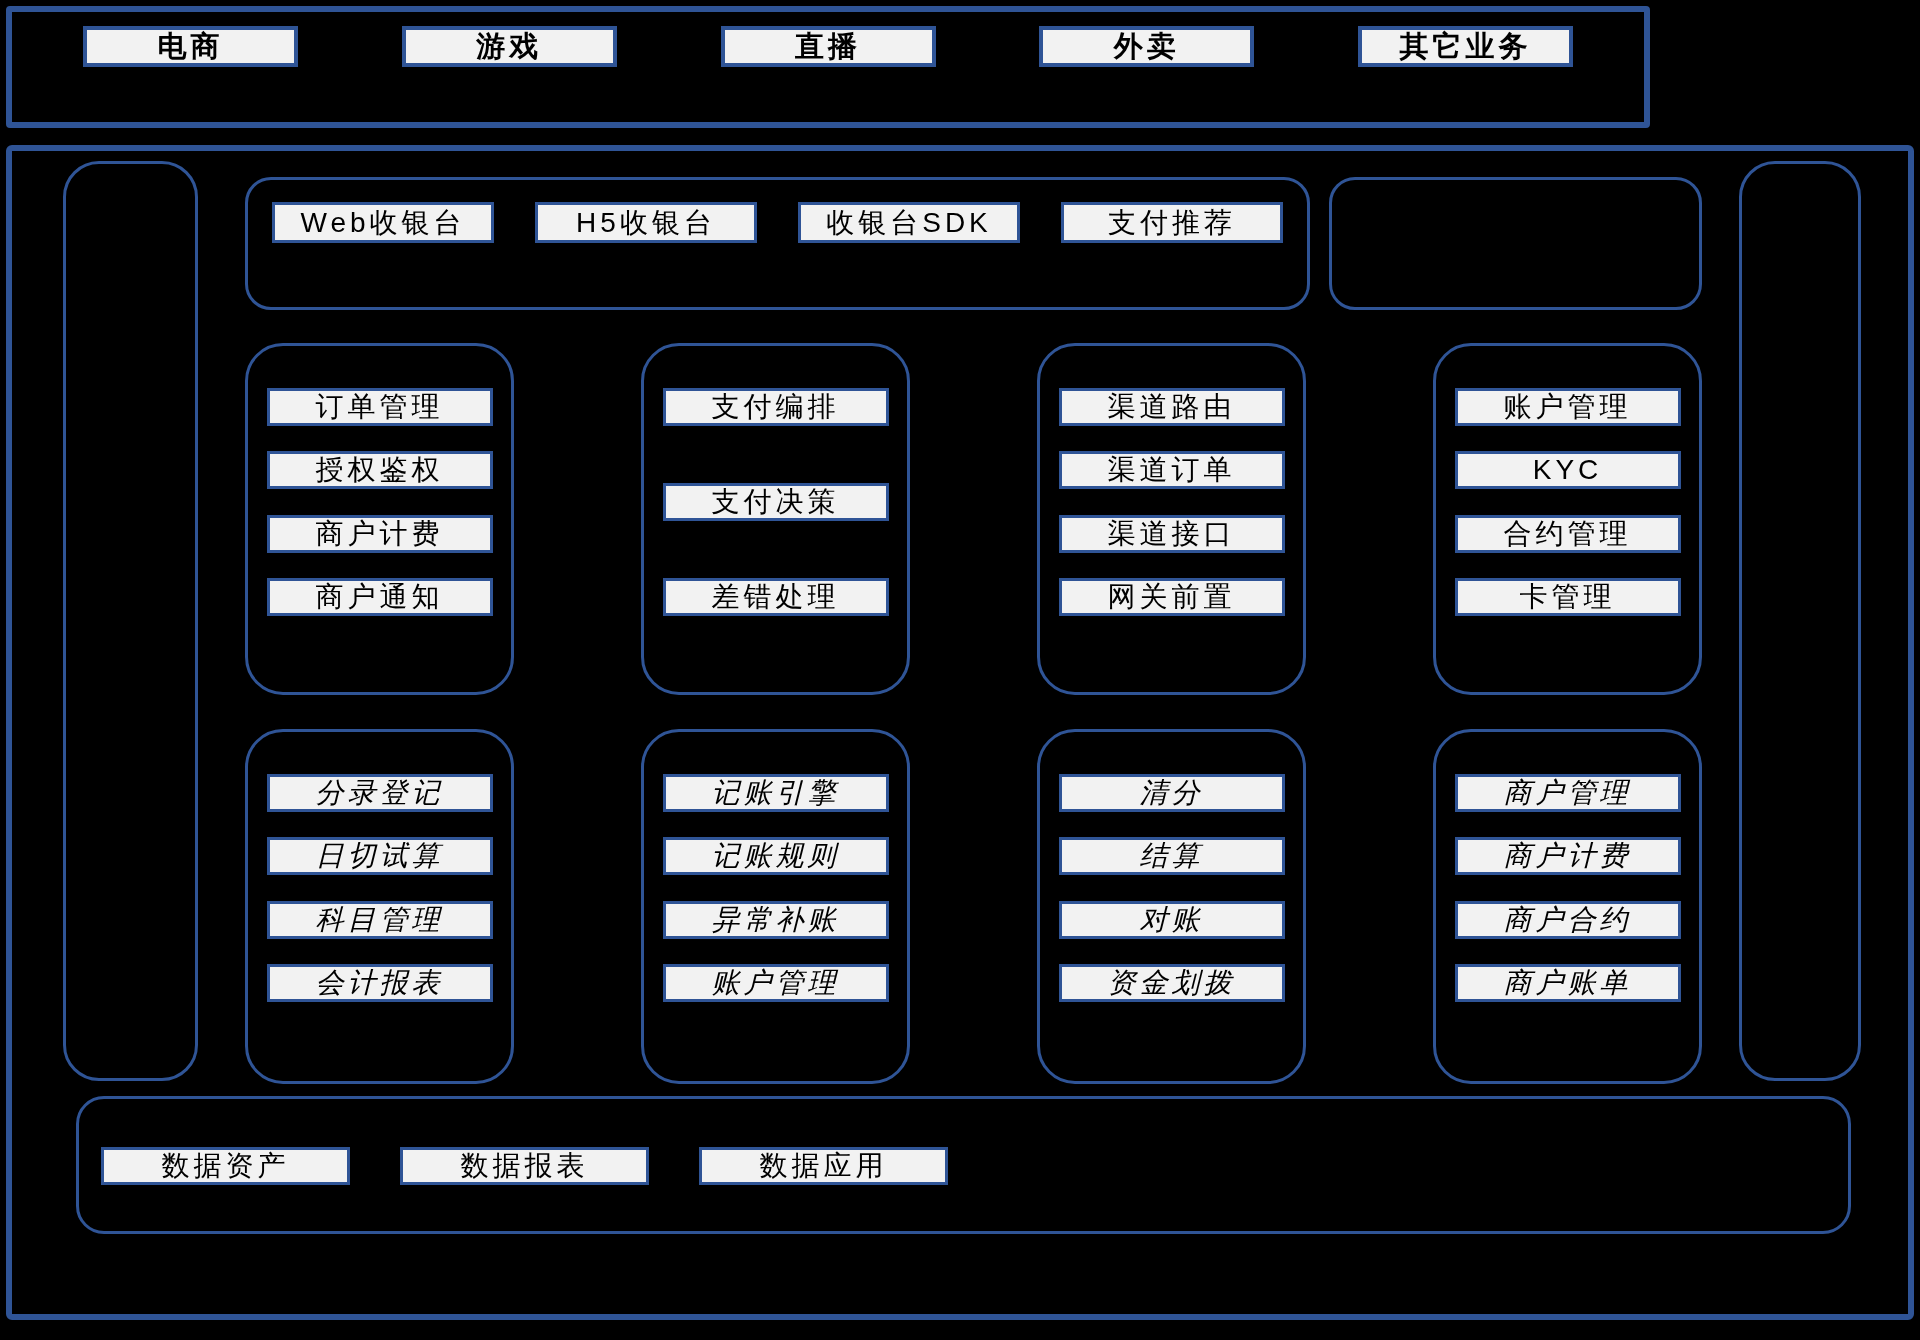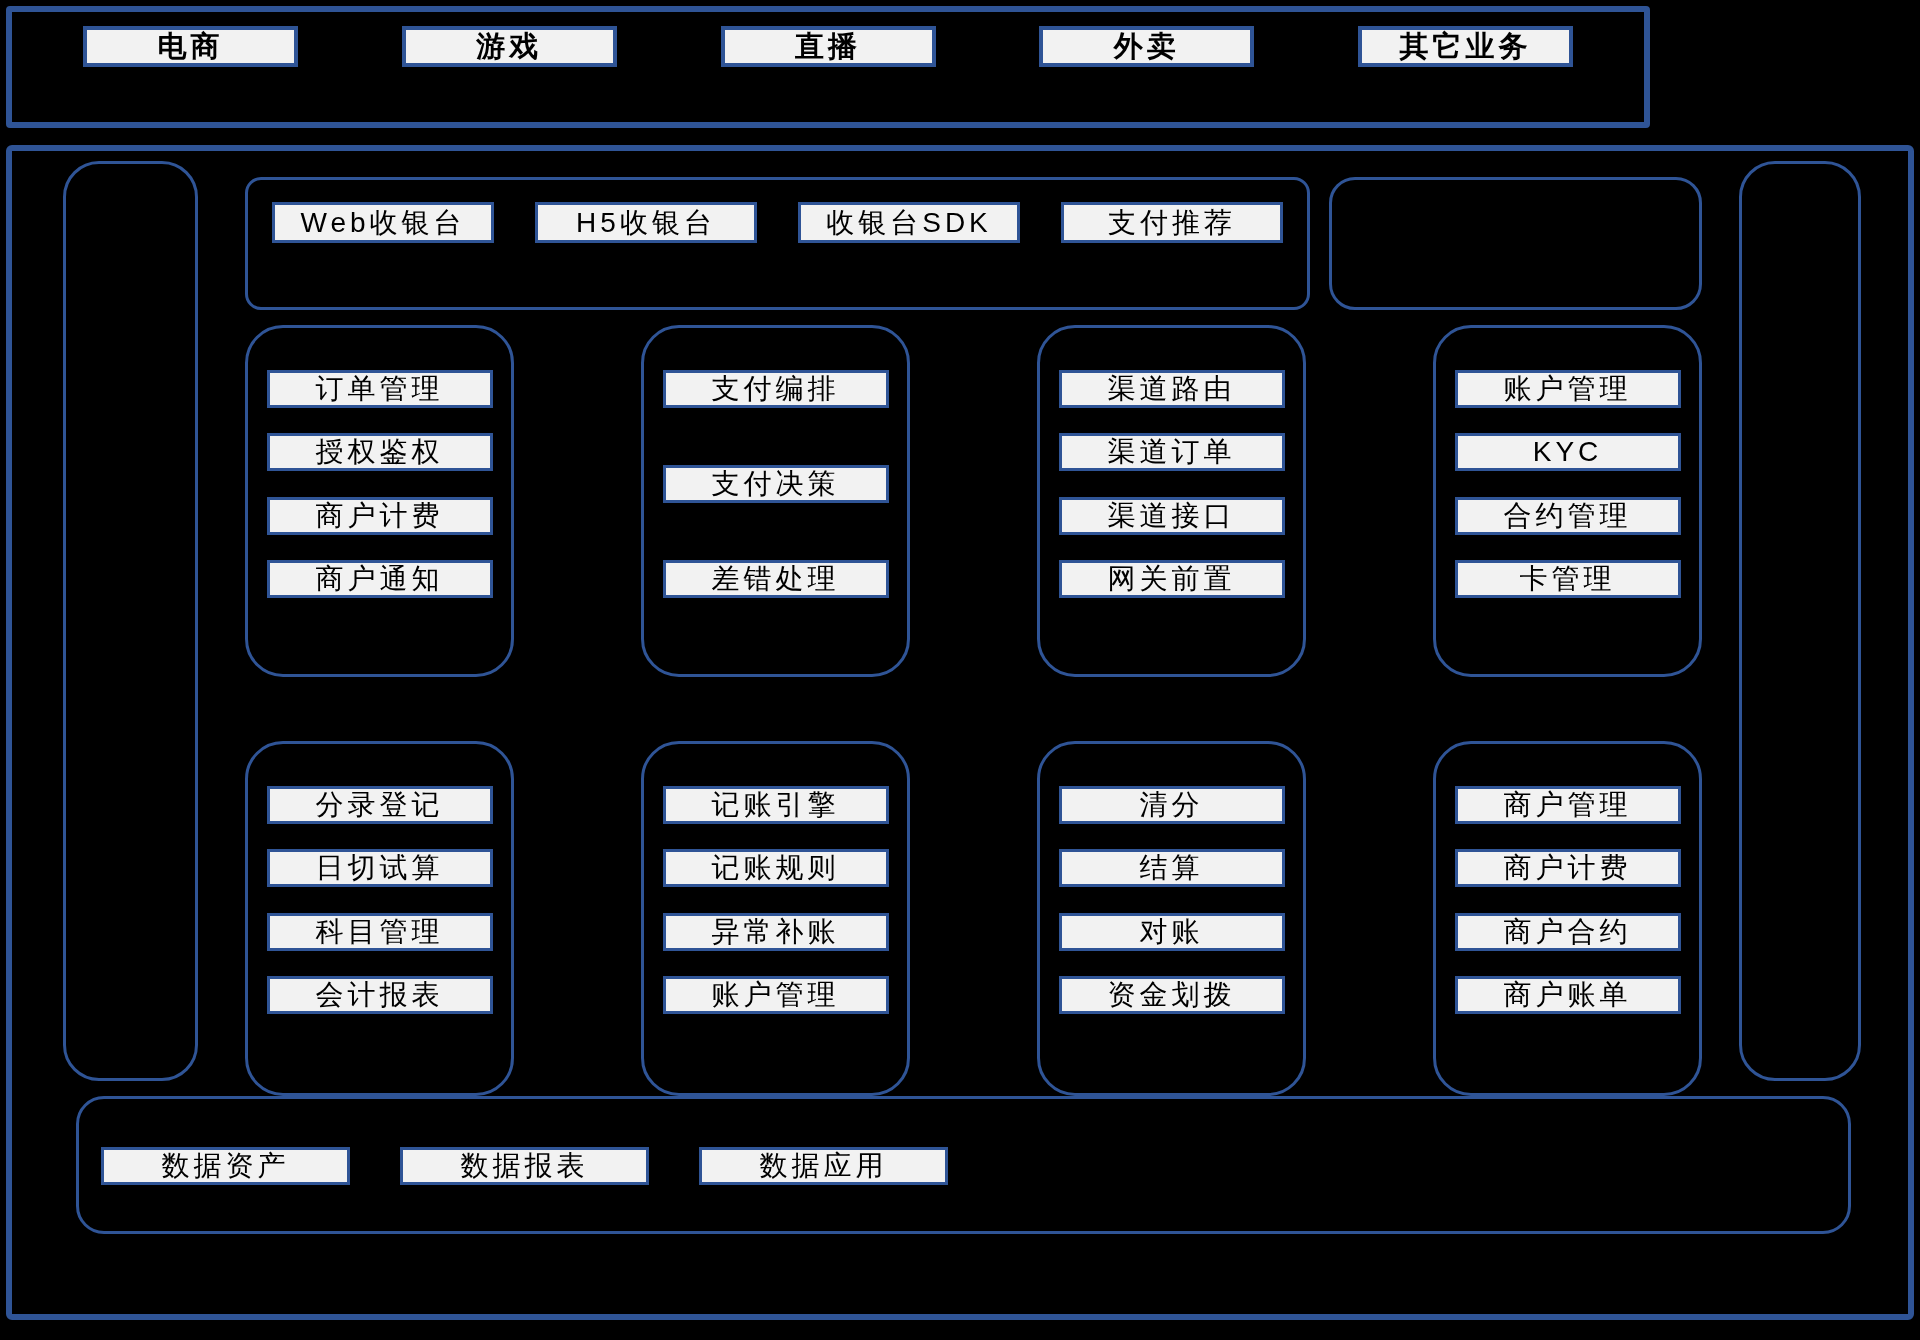--- a/index.html
+++ b/index.html
@@ -32,33 +32,33 @@
     position:absolute;left:6px;top:145px;width:1908px;height:1175px;
     border:6px solid var(--border);border-radius:6px;box-sizing:border-box;
   }
   .rail{
     position:absolute;border:3px solid var(--border);border-radius:36px;box-sizing:border-box;
   }
   .left-rail{left:51px;top:10px;width:135px;height:920px;}
   .right-rail{left:1727px;top:10px;width:122px;height:920px;}
   .checkout-box{
     position:absolute;left:233px;top:26px;width:1065px;height:133px;
-    border:3px solid var(--border);border-radius:16px;box-sizing:border-box;
+    border:3px solid var(--border);border-radius:26px;box-sizing:border-box;
   }
   .checkout-box .row{display:flex;justify-content:space-between;padding:22px 24px 0 24px;}
   .checkout-box .chip{width:222px;height:41px;}
   .empty-box{
     position:absolute;left:1317px;top:26px;width:373px;height:133px;
     border:3px solid var(--border);border-radius:26px;box-sizing:border-box;
   }
   .groups-row{
     position:absolute;left:233px;width:1457px;display:flex;justify-content:space-between;
   }
-  .groups-row1{top:174px;height:352px;}
-  .groups-row2{top:590px;height:355px;}
+  .groups-row1{top:192px;height:352px;}
+  .groups-row2{top:578px;height:355px;font-style:italic;}
   .group{
     width:269px;height:100%;border:3px solid var(--border);border-radius:38px;
     box-sizing:border-box;padding-top:42px;
   }
   .group .chips{
     height:228px;display:flex;flex-direction:column;justify-content:space-between;align-items:center;
   }
   .group .chip{width:226px;height:38px;}
   
   .data-bar{

